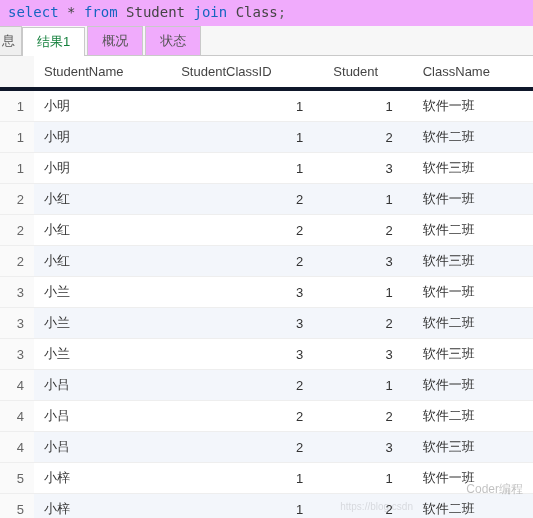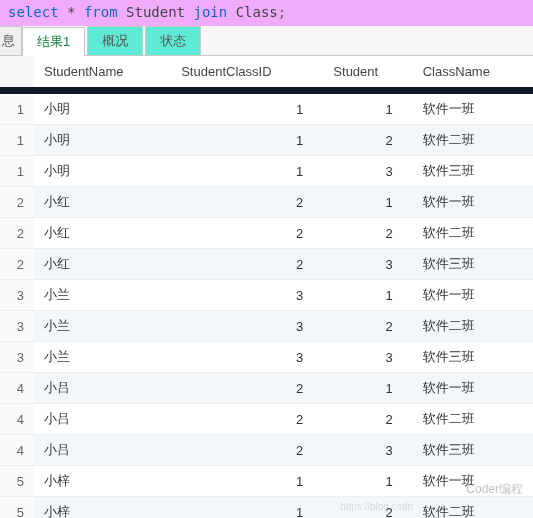--- a/index.html
+++ b/index.html
@@ -33,21 +33,21 @@
     border: 1px solid #c9c9c9;
     border-left: none;
     border-bottom: none;
     background: #efefef;
     color: #555;
   }
   .tab {
     padding: 5px 14px;
     border: 1px solid #c9c9c9;
     border-bottom: none;
-    background: #5eead4;
+    background: #f0abfc;
     color: #555;
     margin-right: 2px;
     cursor: pointer;
   }
   .tab.active {
     background: #fff;
     color: #15803d;
     position: relative;
     top: 1px;
     font-weight: 500;
@@ -55,21 +55,21 @@
   .grid {
     width: 100%;
     border-collapse: collapse;
   }
   .grid th {
     text-align: left;
     font-weight: normal;
     color: #444;
     padding: 8px 10px;
     background: #fff;
-    border-bottom: 7px solid #0f172a;
+    border-bottom: 4px solid #0f172a;
     font-size: 13px;
   }
   .grid th.rownum-head {
     width: 34px;
     background: #f7f7f7;
   }
   .grid td {
     padding: 6px 10px;
     border-bottom: 1px solid #eee;
     font-size: 13px;

